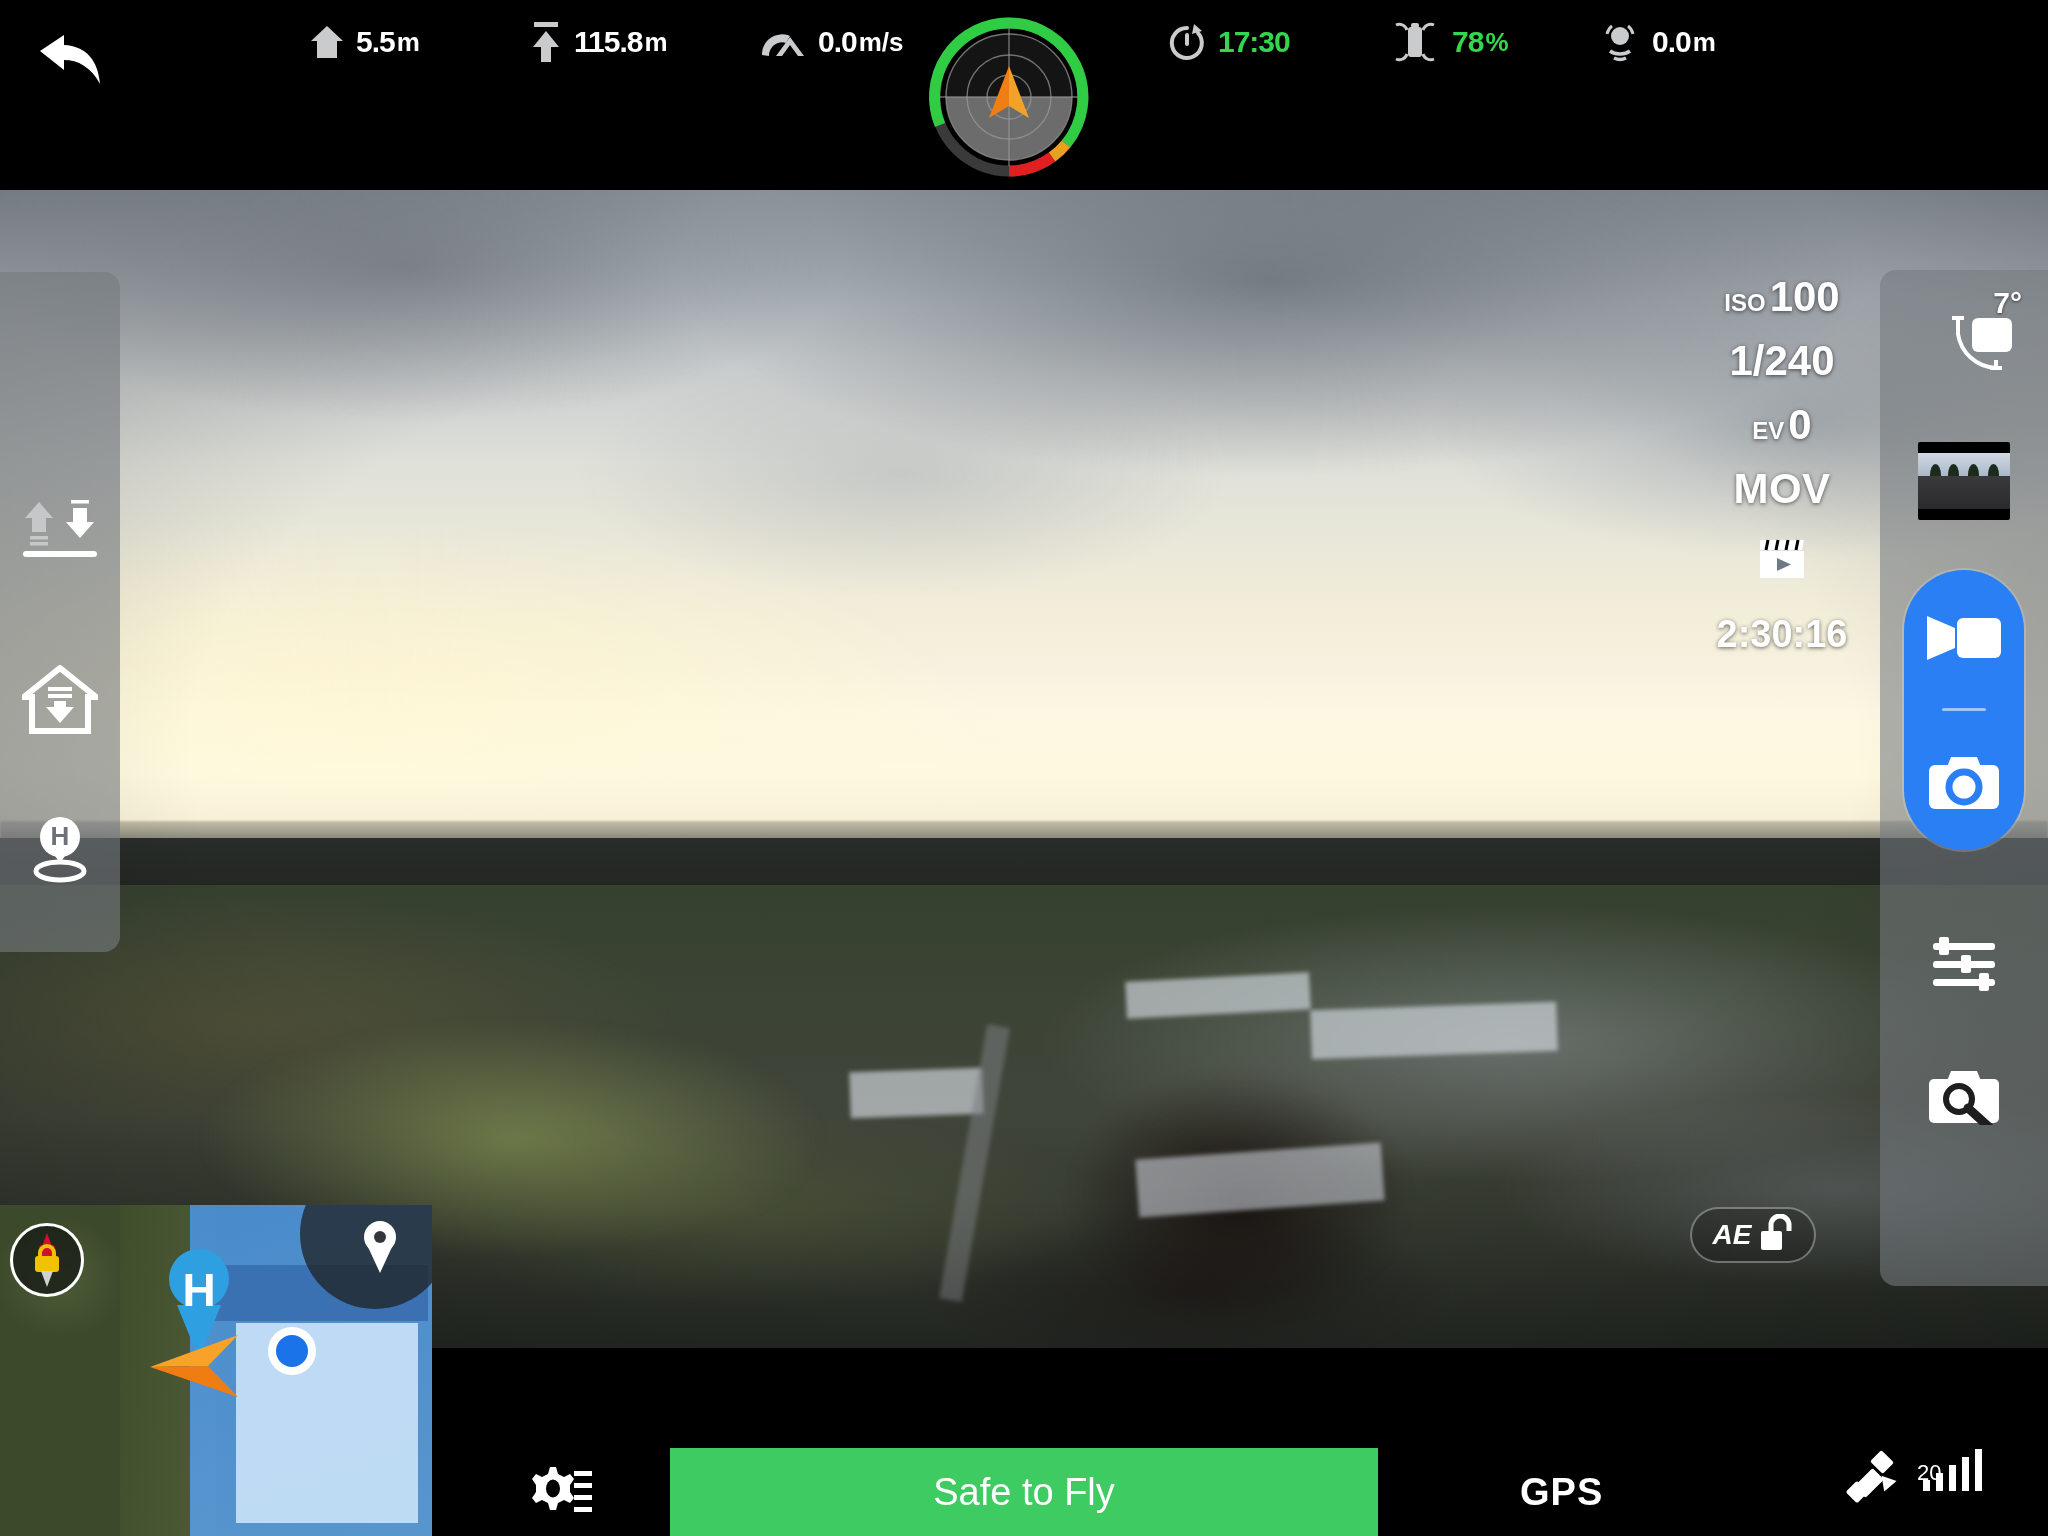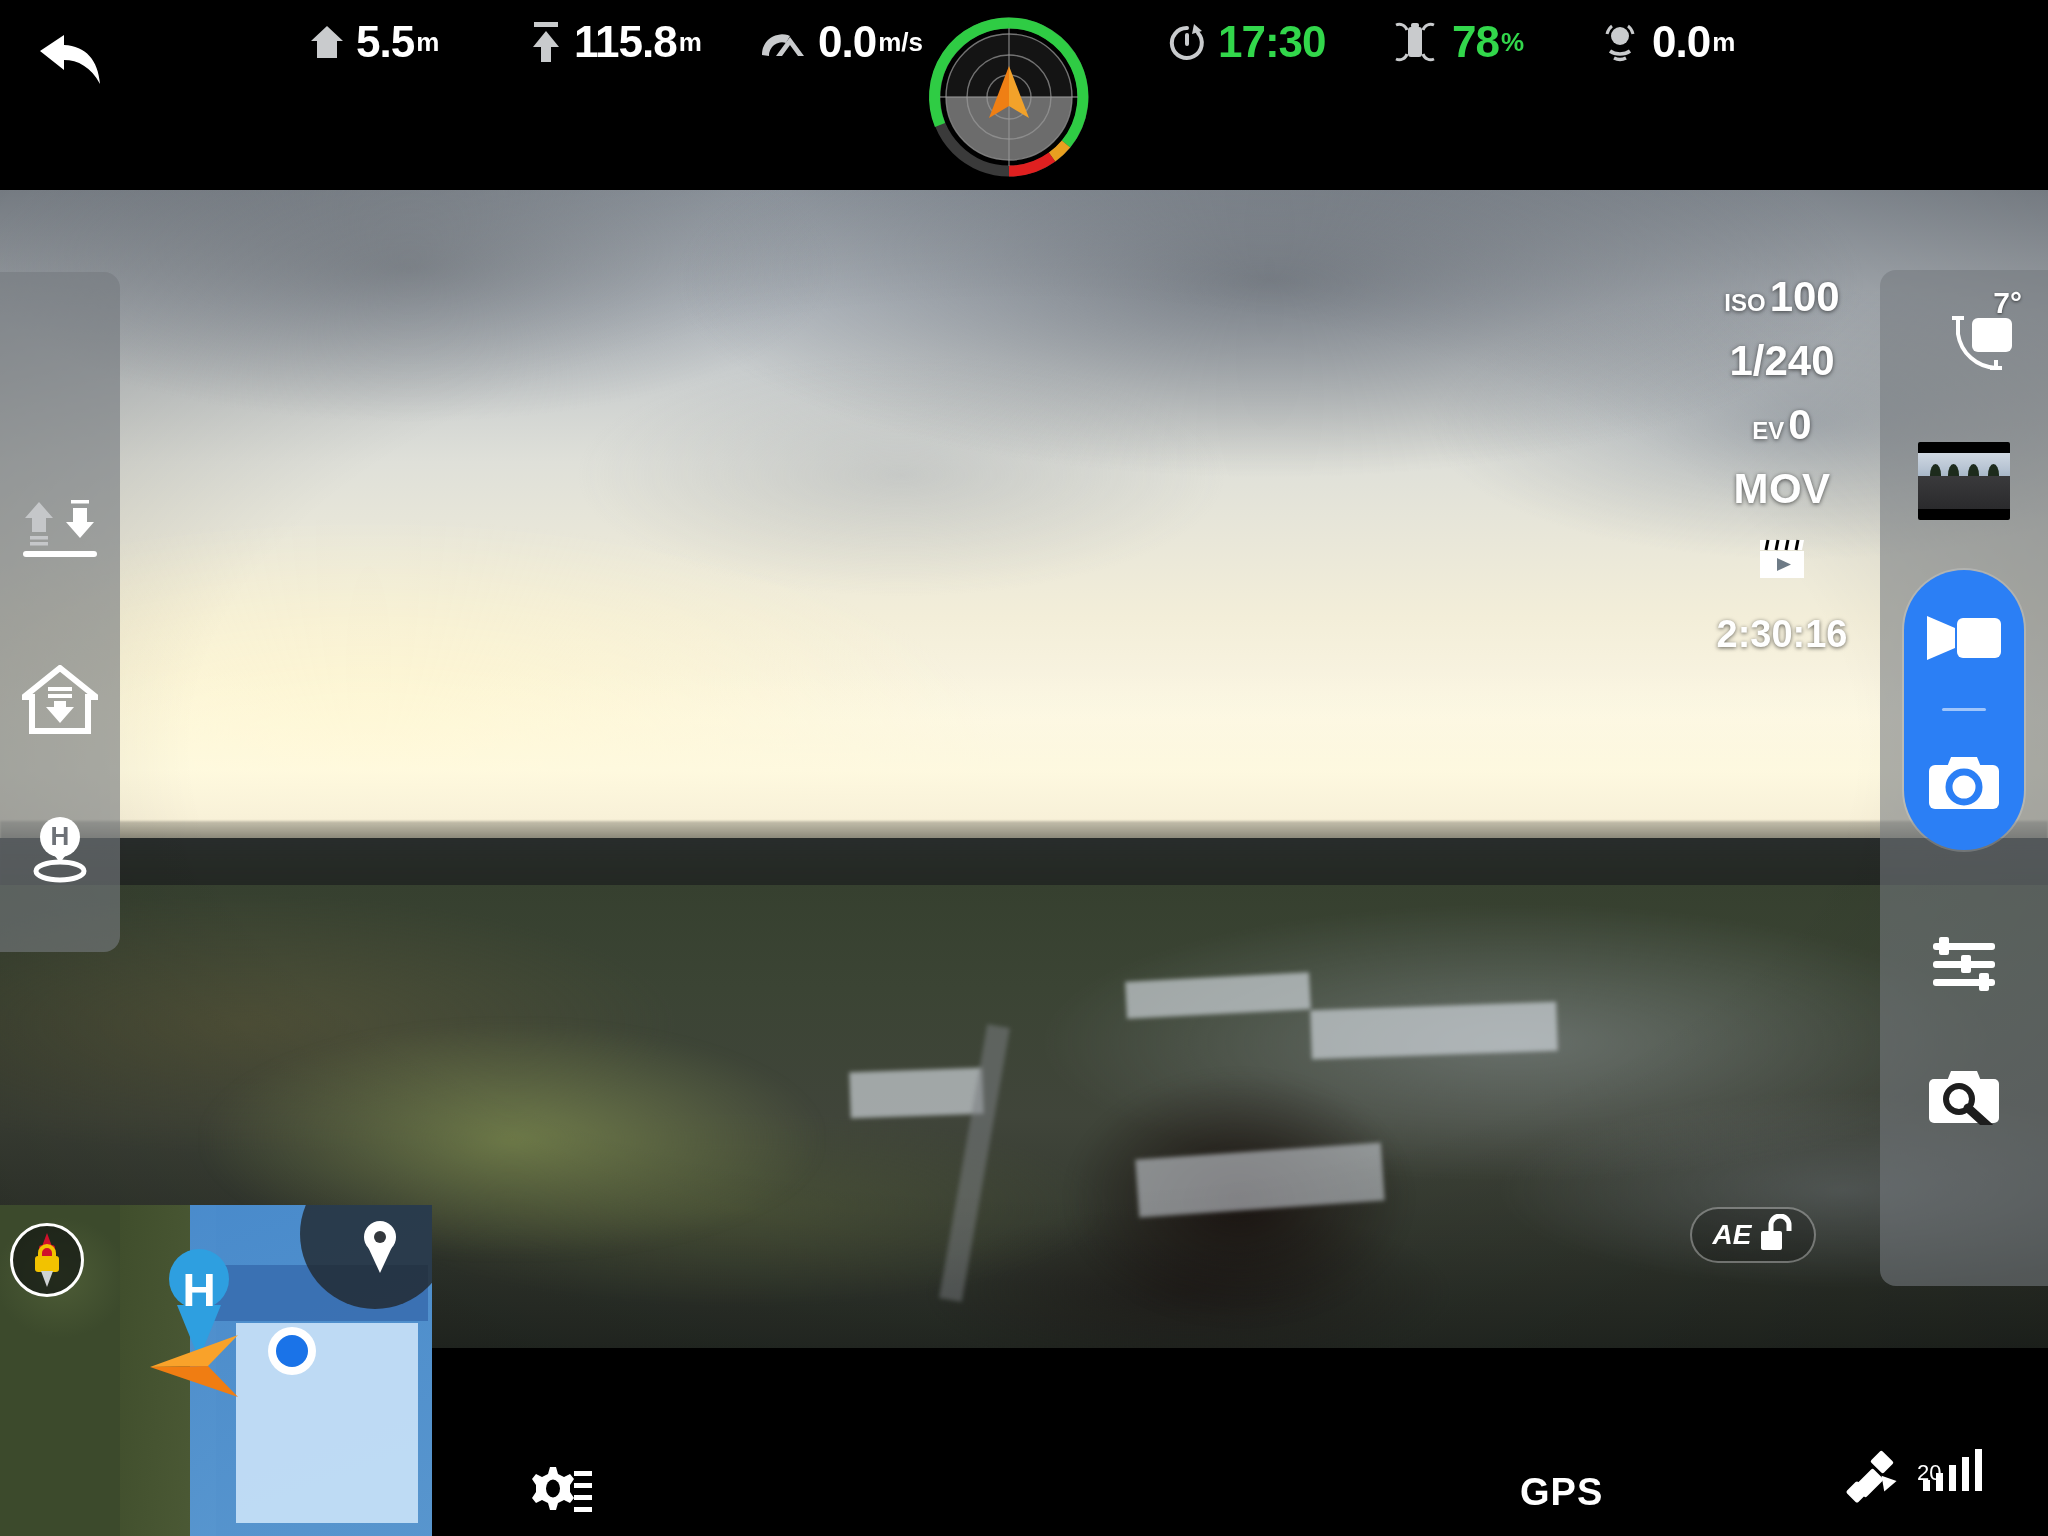--- a/index.html
+++ b/index.html
@@ -75,21 +75,21 @@
   .topbar {
     position:absolute; left:0; top:0; width:2048px; height:190px;
     background:#000; z-index:30;
   }
   .back-btn {
     position:absolute; left:30px; top:26px; width:80px; height:70px;
     display:flex; align-items:center; justify-content:center; cursor:pointer;
   }
   .telem { position:absolute; top:14px; display:flex; align-items:center; height:56px; }
   .telem .tval {
-    color:#fff; font-size:44px; font-weight:bold; letter-spacing:-1px;
+    color:#fff; font-size:30px; font-weight:bold; letter-spacing:-1px;
     line-height:1; font-family:"Liberation Sans", sans-serif;
   }
   .telem .tunit { color:#fff; font-size:26px; font-weight:bold; margin-left:2px; }
   .telem .ico { margin-right:12px; display:flex; align-items:center; }
   .telem.green .tval { color:#32d74b; }
   .telem.green .tunit { color:#32d74b; }
   #t-home { left:310px; }
   #t-alt  { left:530px; }
   #t-spd  { left:760px; }
   #t-time { left:1168px;text-align:right; }
@@ -584,20 +584,23 @@
       <svg width="64" height="58" viewBox="0 0 64 58">
         <path d="M22 4 L28 4 L30 11 L36 14 L42 11 L46 16 L42 22 L42 29 L46 35 L42 40 L36 37 L30 40 L28 47 L22 47 L20 40 L14 37 L8 40 L4 35 L8 29 L8 22 L4 16 L8 11 L14 14 L20 11 Z" fill="#fff"></path>
         <ellipse cx="25" cy="25.5" rx="7" ry="9" fill="#000"></ellipse>
         <rect x="46" y="8" width="18" height="5" fill="#fff"></rect>
         <rect x="46" y="20" width="18" height="5" fill="#fff"></rect>
         <rect x="46" y="32" width="18" height="5" fill="#fff"></rect>
         <rect x="46" y="44" width="18" height="5" fill="#fff"></rect>
       </svg>
     </div>
 
+    <div class="bb-safe">
+      <span>Safe to Fly</span>
+    </div>
 
     <div class="bb-gps">
       <span>GPS</span>
     </div>
 
     <div class="bb-sat">
       <svg width="64" height="60" viewBox="0 0 64 60">
         <rect x="28" y="6" width="18" height="16" rx="2" transform="rotate(45 37 14)" fill="#fff"></rect>
         <rect x="16" y="22" width="16" height="26" rx="2" transform="rotate(45 24 35)" fill="#fff"></rect>
         <rect x="4" y="36" width="16" height="16" rx="2" transform="rotate(45 12 44)" fill="#fff"></rect>

